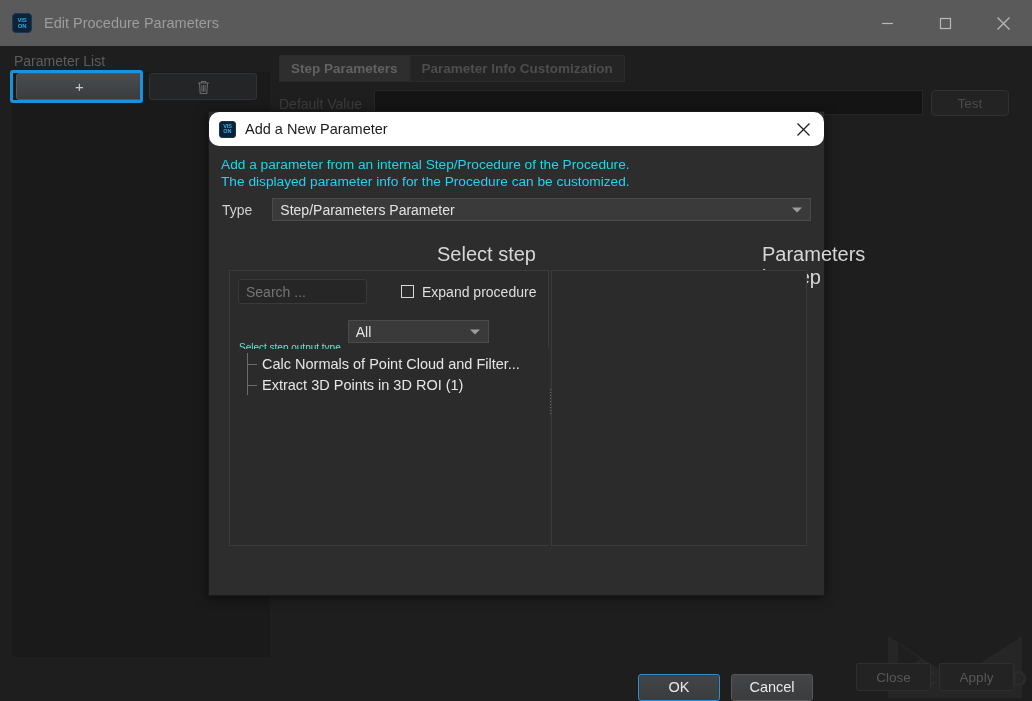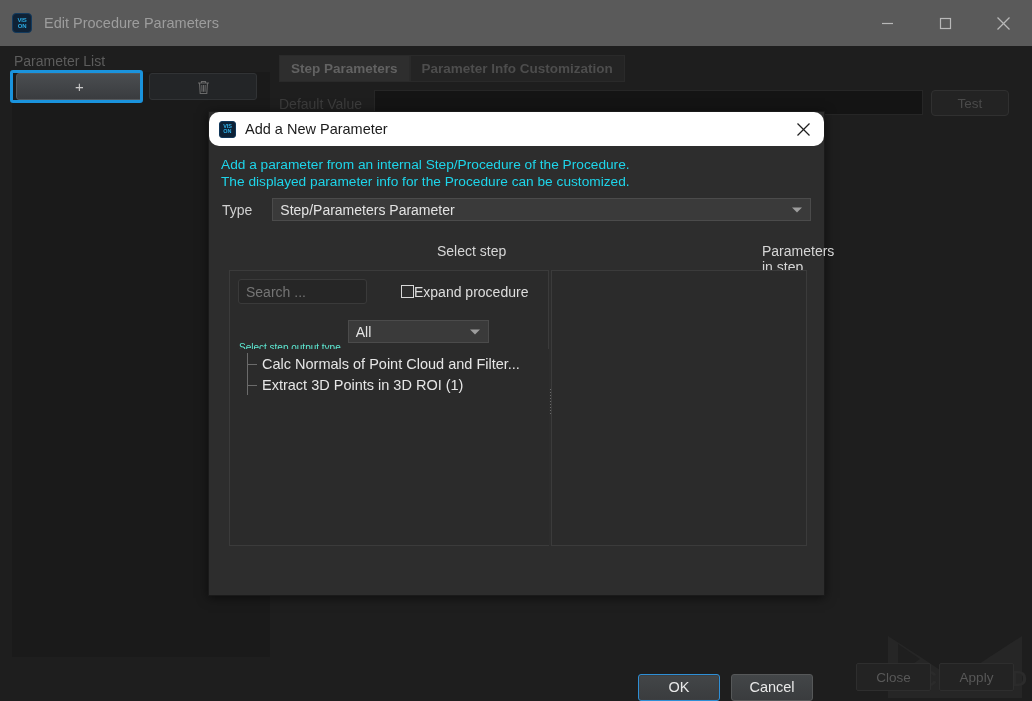--- a/index.html
+++ b/index.html
@@ -135,40 +135,40 @@
     font-size: 14px; color: #e3e3e3; padding: 0 20px 0 7px;
   }
   .combo .arrow {
     position: absolute; right: 8px; top: 50%; transform: translateY(-50%);
     width: 0; height: 0; border-left: 5px solid transparent; border-right: 5px solid transparent;
     border-top: 5px solid #9d9d9d;
   }
   .type-combo { flex: 1; }
 
   .section-labels { position: relative; height: 22px; margin-top: 22px; }
-  .sec-label { position: absolute; font-size: 14px; color: #d6d6d6; }
+  .sec-label { position: absolute; font-size: 20px; color: #d6d6d6; }
   .sec-left { left: 228px; top: 0; }
   .sec-right { left: 553px; top: 0; }
 
   .panels { position: absolute; left: 228px; top: 269px; width: 578px; height: 276px; }
   .panel-left {
     position: absolute; left: 0; top: 0; width: 320px; height: 276px;
     background: #2b2b2b; border: 1px solid #3b3b3b;
   }
   .panel-right {
     position: absolute; left: 322px; top: 0; width: 256px; height: 276px;
     background: #2b2b2b; border: 1px solid #3b3b3b;
   }
   .search-row { display: flex; align-items: center; padding: 8px 0 0 8px; }
   .search-input {
     width: 129px; height: 25px; background: #262626; border: 1px solid #3a3a3a;
     border-radius: 3px; color: #8b8b8b; font-size: 14px; padding: 0 7px;
     font-family: "Liberation Sans", sans-serif; outline: none;
   }
-  .chk-wrap { display: flex; align-items: center; gap: 0; margin-left: 34px; }
+  .chk-wrap { display: flex; align-items: center; gap: 8px; margin-left: 34px; }
   .checkbox {
     width: 13px; height: 13px; background: #2d2d2d; border: 1.5px solid #d8d8d8;
   }
   .chk-label { font-size: 14px; color: #dedede; }
   .outtype-row { display: flex; align-items: center; gap: 7px; padding: 6px 0 0 9px; }
   .outtype-label { font-size: 10px; color: #5eead4; margin-top: 32px; }
   .outtype-combo { width: 141px; }
 
   .tree {
     position: absolute; left: 1px; top: 78px; width: 318px; height: 196px;

